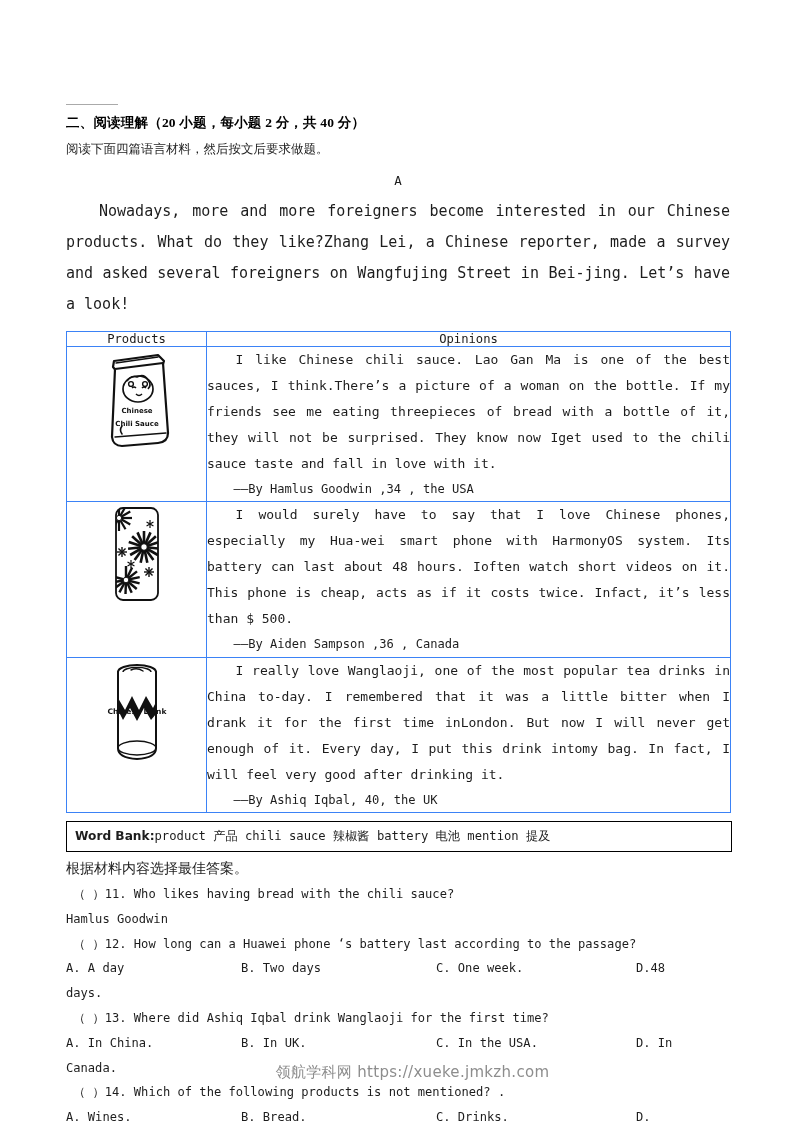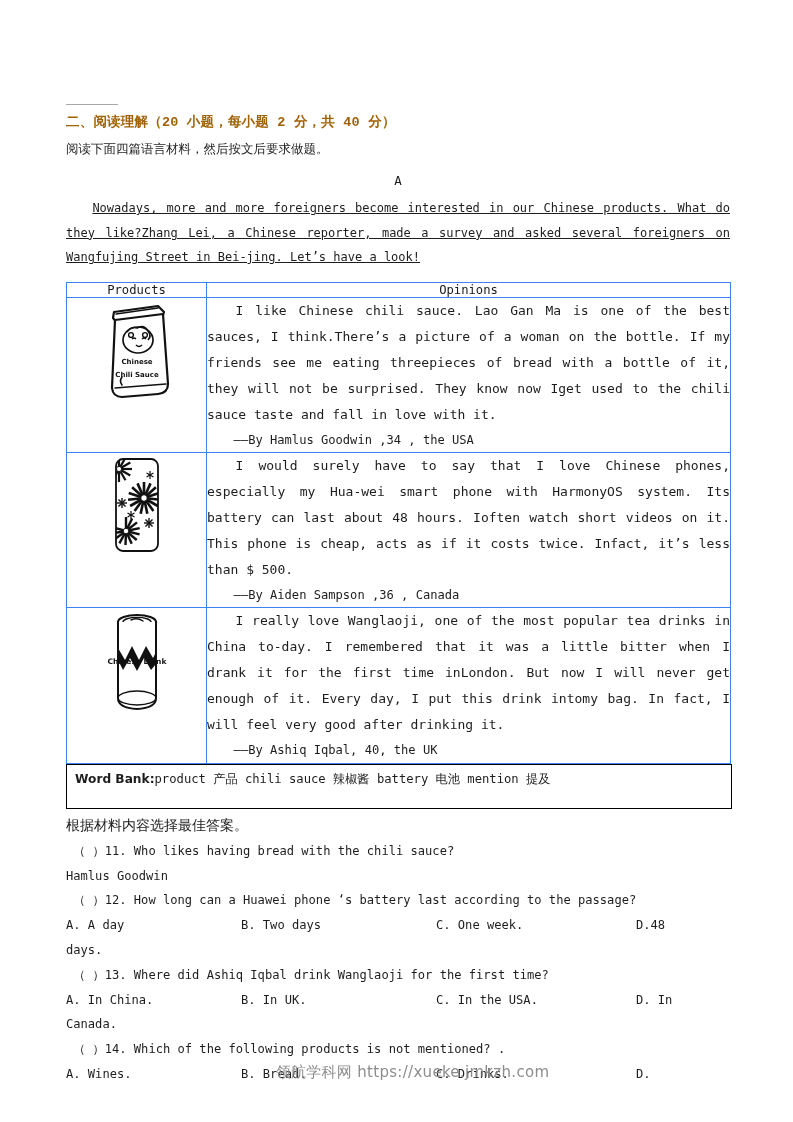--- a/index.html
+++ b/index.html
@@ -31,53 +31,52 @@
 
   
   .top-rule {
     width: 52px;
     height: 0;
     border-top: 1px solid #aaaaaa;
     margin: 0 0 8px 0;
   }
 
   .section-heading {
-    font-family: Liberation Mono, monospace;
+    font-family: Liberation Serif, serif;
     font-weight: bold;
     font-size: 13.5px;
     letter-spacing: 0.2px;
     line-height: 1.5;
     margin: 0 0 6px 0;
-    color: #a16207;
+    color: #000000;
   }
   .section-subheading {
     font-family: "DejaVu Sans", "Liberation Sans", sans-serif;
     font-size: 12.5px;
     line-height: 1.6;
     margin: 0 0 14px 0;
     color: #1d1d1d;
   }
 
   .passage-label {
     text-align: center;
     font-family: "DejaVu Sans Mono", "Liberation Mono", monospace;
     font-size: 12.5px;
     margin: 0 0 8px 0;
   }
 
   .passage-intro {
     font-family: "DejaVu Sans Mono", "Liberation Mono", monospace;
-    font-size: 12px;
+    font-size: 15px;
     line-height: 2.05;
     text-align: justify;
     text-justify: inter-word;
     margin: 0 0 12px 0;
     text-indent: 2.2em;
     color: #1d1d1d;
-    text-decoration: underline;
   }
 
   table.survey {
     width: 664px;
     border-collapse: collapse;
     table-layout: fixed;
     margin: 0 0 0 0;
   }
   table.survey th, table.survey td {
     border: 1px solid #3b82f6;
@@ -115,23 +114,23 @@
   .op-attrib {
     font-family: "DejaVu Sans Mono", "Liberation Mono", monospace;
     font-size: 12.1px;
     line-height: 2.0;
     margin: 0;
     padding-left: 2.2em;
     color: #1d1d1d;
   }
 
   .wordbank {
-    margin-top: 0;
+    margin-top: 8px;
     border: 1px solid #000;
-    padding: 5px 8px 20px 8px;
+    padding: 5px 8px 6px 8px;
     width: 648px;
   }
   .wordbank-line {
     font-family: "DejaVu Sans Mono", "Liberation Mono", monospace;
     font-size: 12.2px;
     line-height: 1.5;
     color: #1d1d1d;
   }
   .wordbank-line b {
     font-family: "DejaVu Sans", "Liberation Sans", sans-serif;

